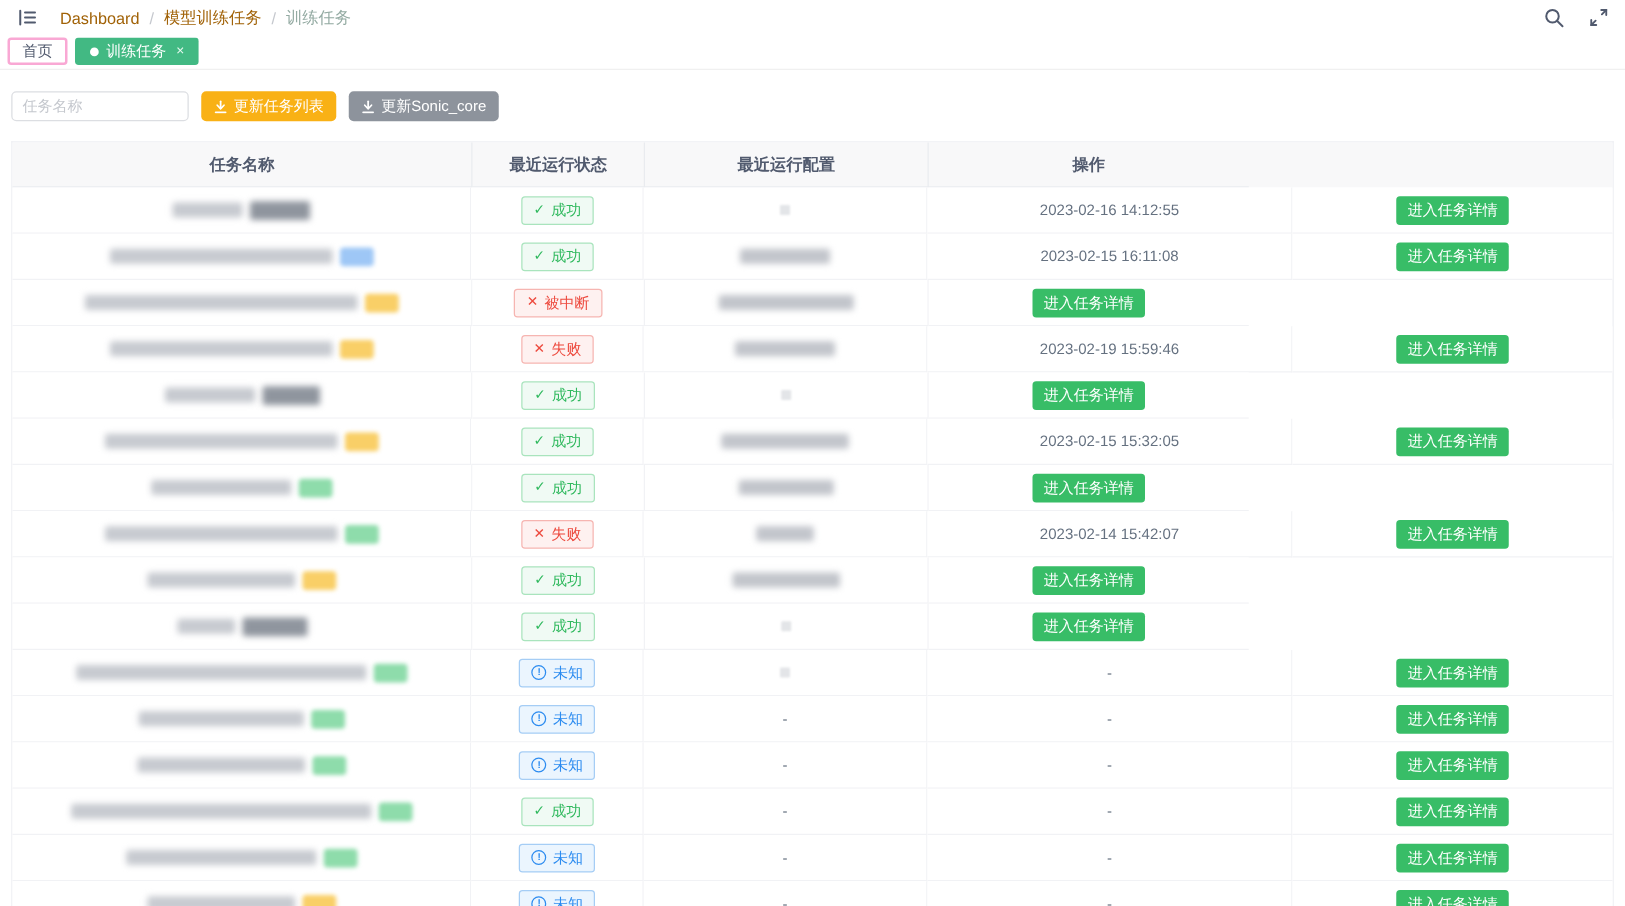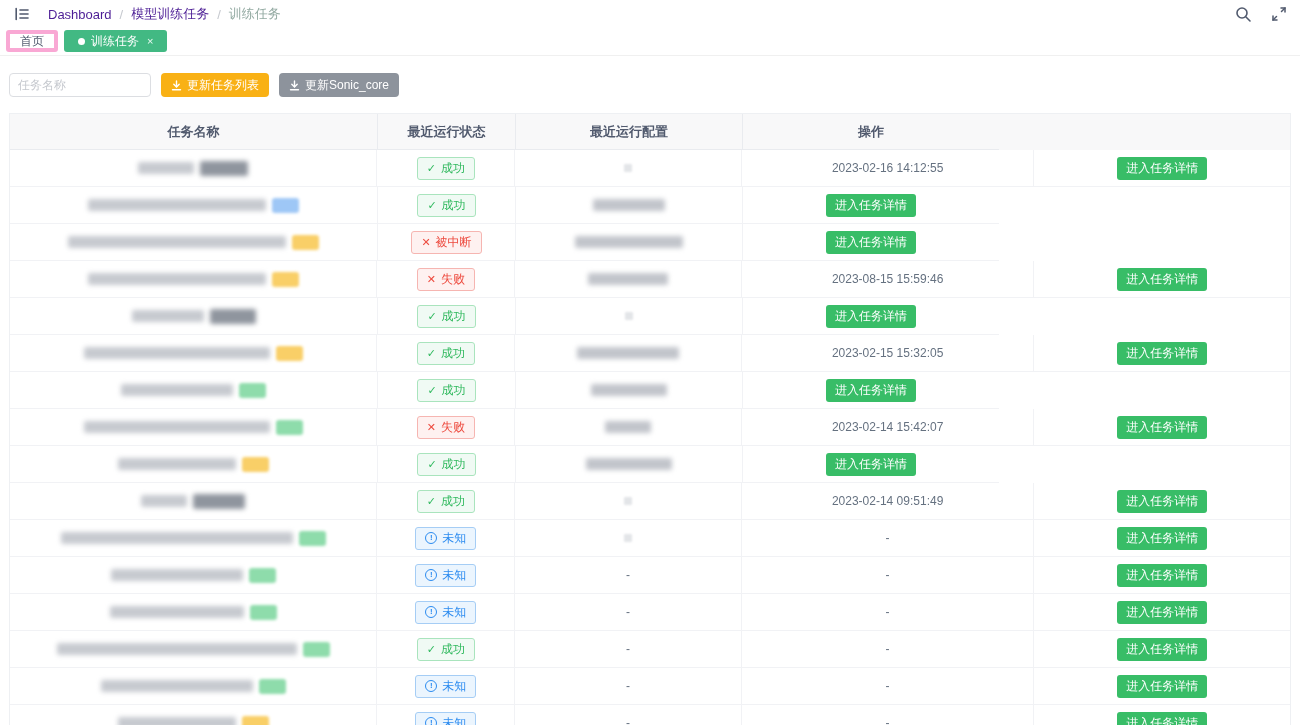--- a/index.html
+++ b/index.html
@@ -3,29 +3,29 @@
 <meta charset="utf-8">
 <style>
   * { margin:0; padding:0; box-sizing:border-box; }
   html,body { width:1300px; height:725px; overflow:hidden; background:#fff;
     font-family:"Liberation Sans","DejaVu Sans",sans-serif; color:#515a6e; }
 
   
   .topbar { height:28px; display:flex; align-items:center; padding:0 12px; background:#fff; }
   .menu-toggle { width:20px; height:20px; display:flex; align-items:center; justify-content:center; cursor:pointer; margin-right:16px; }
   .breadcrumb { display:flex; align-items:center; font-size:13px; gap:8px; }
-  .crumb { color:#4c1d95; cursor:pointer; }
+  .crumb { color:#a16207; cursor:pointer; }
   .crumb.current { color:#93aaa2; cursor:default; }
   .crumb-sep { color:#c5c8ce; }
   .topbar-right { margin-left:auto; display:flex; align-items:center; gap:18px; }
   .topbar-icon { width:18px; height:18px; display:flex; align-items:center; justify-content:center; cursor:pointer; }
 
   
   .tabsbar { height:28px; display:flex; align-items:flex-start; padding:2px 6px 0 6px; border-bottom:1px solid #f0f0f0; background:#fff; }
-  .tag-tab { height:22px; display:flex; align-items:center; border:4px solid #f9a8d4; background:#fff;
+  .tag-tab { height:22px; display:flex; align-items:center; border:2px solid #f9a8d4; background:#fff;
     border-radius:3px; font-size:12px; padding:0 10px; margin-right:6px; cursor:pointer; color:#515a6e;text-align:right; }
   .tag-tab.active { border-color:transparent; color:#fff; gap:6px; }
   .tab-dot { width:7px; height:7px; border-radius:50%; background:#fff; display:inline-block; }
   .tab-close { font-size:11px; color:#eafaf2; margin-left:2px; cursor:pointer; line-height:1; }
 
   
   .toolbar { display:flex; align-items:center; padding:17px 9px 16px 9px; gap:10px; }
   .search-input { width:142px; height:24px; border:1px solid #dcdee2; border-radius:4px; padding:0 8px;
     font-size:12px; color:#515a6e; outline:none; font-family:inherit; }
   .search-input::placeholder { color:#c5c8ce; }
@@ -176,20 +176,21 @@
         </div>
         <div class="td" style="width: 138px;">
           <span class="badge" style="background: rgb(240, 250, 244); border-color: rgb(169, 228, 189); color: rgb(48, 185, 94);">
             <span class="b-icon">✓</span>
             <span>成功</span>
           </span>
         </div>
         <div class="td" style="width: 227px;">
           <div class="blur-seg" style="width: 72px; background: rgb(194, 197, 203);"></div>
         </div>
+        <div class="td" style="width: 293px;">2023-02-15 16:11:08</div>
         <div class="td" style="width: 256px;">
           <button class="action-btn" style="background: rgb(56, 189, 103);">进入任务详情</button>
         </div>
       </div>
       <div class="tr">
         <div class="td" style="width: 368px;">
           <div class="blur-seg" style="width: 218px;"></div>
           <div class="tag-chip" style="background: rgb(249, 207, 103);"></div>
         </div>
         <div class="td" style="width: 138px;">
@@ -212,21 +213,21 @@
         </div>
         <div class="td" style="width: 138px;">
           <span class="badge" style="background: rgb(254, 241, 240); border-color: rgb(246, 181, 177); color: rgb(237, 74, 62);">
             <span class="b-icon">✕</span>
             <span>失败</span>
           </span>
         </div>
         <div class="td" style="width: 227px;">
           <div class="blur-seg" style="width: 80px; background: rgb(194, 197, 203);"></div>
         </div>
-        <div class="td" style="width: 293px;">2023-08-15 15:59:46</div>
+        <div class="td" style="width: 293px;">2023-02-19 15:59:46</div>
         <div class="td" style="width: 256px;">
           <button class="action-btn" style="background: rgb(56, 189, 103);">进入任务详情</button>
         </div>
       </div>
       <div class="tr">
         <div class="td" style="width: 368px;">
           <div class="blur-seg" style="width: 72px;"></div>
           <div class="blur-seg dark" style="width: 46px;"></div>
         </div>
         <div class="td" style="width: 138px;">
@@ -323,21 +324,20 @@
         </div>
         <div class="td" style="width: 138px;">
           <span class="badge" style="background: rgb(240, 250, 244); border-color: rgb(169, 228, 189); color: rgb(48, 185, 94);">
             <span class="b-icon">✓</span>
             <span>成功</span>
           </span>
         </div>
         <div class="td" style="width: 227px;">
           <div class="blur-dot"></div>
         </div>
-        <div class="td" style="width: 293px;">2023-02-14 09:51:49</div>
         <div class="td" style="width: 256px;">
           <button class="action-btn" style="background: rgb(56, 189, 103);">进入任务详情</button>
         </div>
       </div>
       <div class="tr">
         <div class="td" style="width: 368px;">
           <div class="blur-seg" style="width: 232px;"></div>
           <div class="tag-chip" style="background: rgb(142, 220, 171);"></div>
         </div>
         <div class="td" style="width: 138px;">

